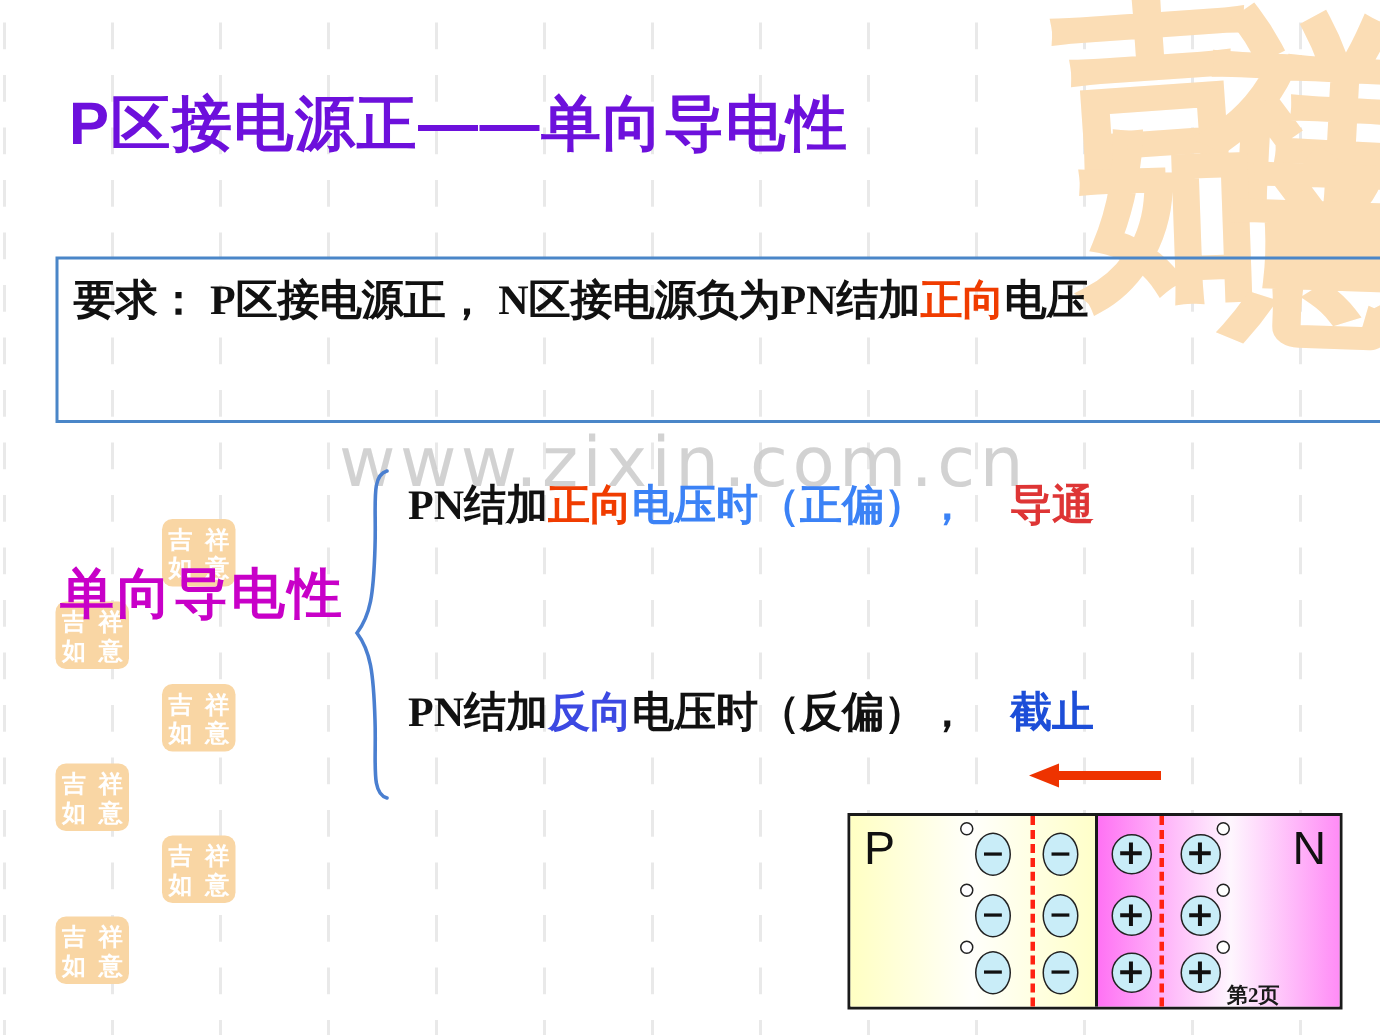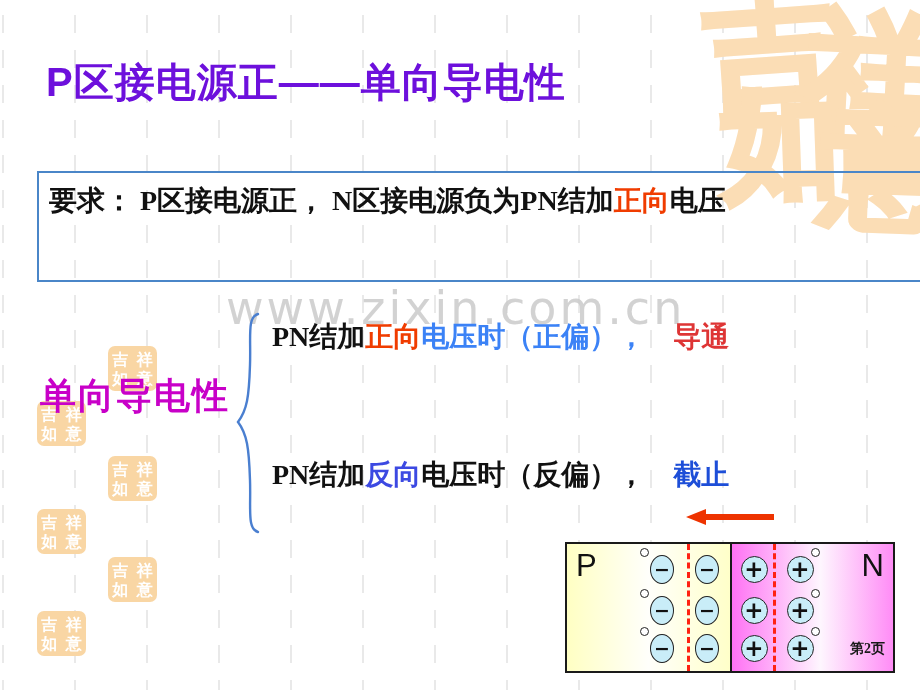--- a/index.html
+++ b/index.html
@@ -94,23 +94,22 @@
     display:flex; align-items:center; justify-content:center;
     font-family:"DejaVu Sans",sans-serif; font-weight:bold; color:#111;
   }
   .carrier.minus{ width:24px; height:29px; font-size:19px; }
   .carrier.plus{ width:27px; height:27px; font-size:23px; }
   .small-o{
     position:absolute; width:9px; height:9px; border-radius:50%;
     border:1.4px solid #222; background:#fff;
   }
   .page-num{
-    left:818px; top:640px; z-index:4; font-size:14px; color:var(--page-number,#1a1a1a);
+    left:818px; top:655px; z-index:4; font-size:14px; color:var(--page-number,#1a1a1a);
     font-weight:600;
-    margin-left:32px;
   }
 </style>
 </head>
 <body>
 
 <div class="abs" id="sealBig">
     <div class="seal-char" style="left: 706px; top: -14px; font-size: 126px; transform: rotate(-4deg);">吉</div>
     <div class="seal-char" style="left: 806px; top: 8px; font-size: 134px; transform: rotate(3deg);">祥</div>
     <div class="seal-char" style="left: 722px; top: 84px; font-size: 118px; transform: rotate(-2deg);">如</div>
     <div class="seal-char" style="left: 822px; top: 102px; font-size: 128px; transform: rotate(2deg);">意</div>

